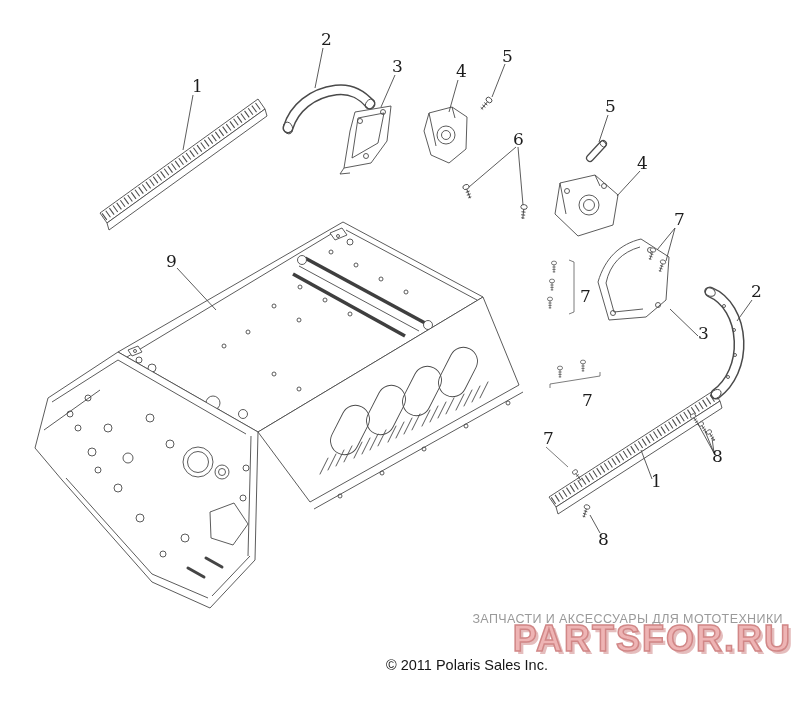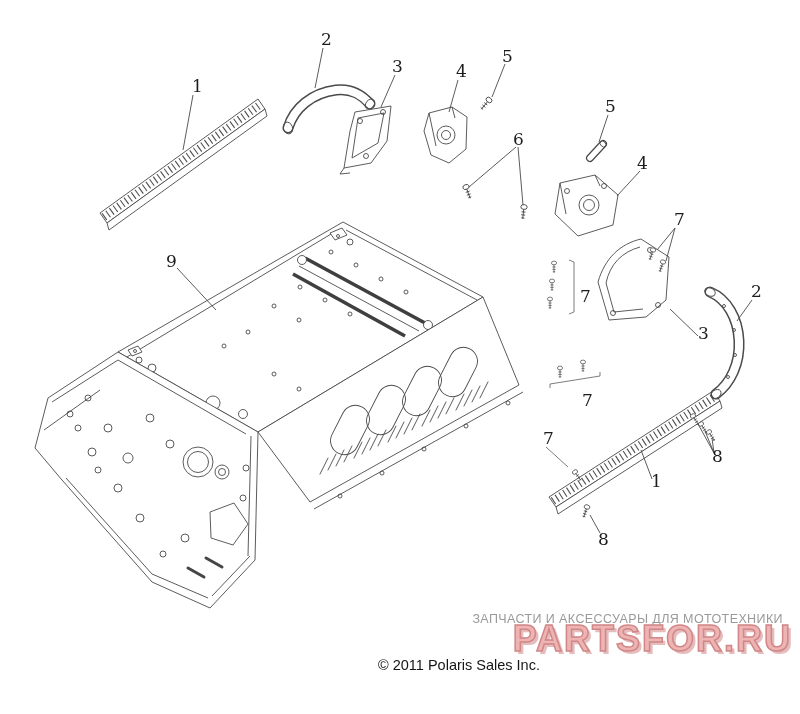--- a/index.html
+++ b/index.html
@@ -29,21 +29,21 @@
   }
   .brand{
     position:absolute;top:618px;left:0;width:792px;text-align:right;
     font-size:36px;font-weight:bold;letter-spacing:2px;
     color:#eeb4b4;
     -webkit-text-stroke:1.5px #d18787;
     text-shadow:3px 3px 0 rgba(197,109,109,.45);
     font-family:"Liberation Sans",sans-serif;
   }
   .copyright{
-    position:absolute;top:657px;left:378px;
+    position:absolute;top:657px;left:386px;
     font-size:14.5px;color:#161616;
   }
 </style>
 </head>
 <body>
 
 <div class="stage">
 
 <svg width="800" height="714" viewBox="0 0 800 714">
 

